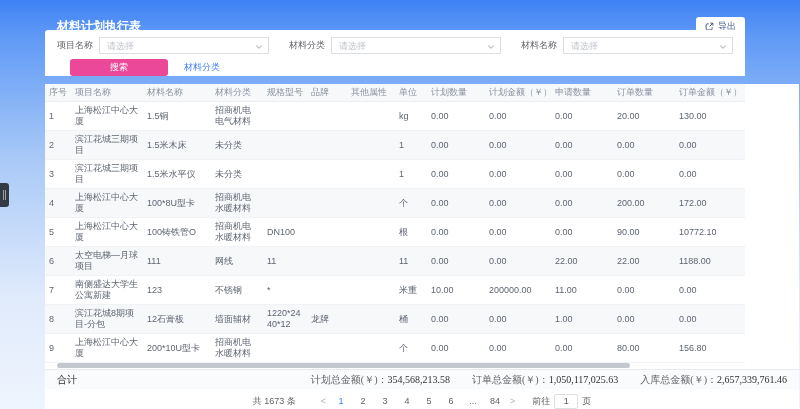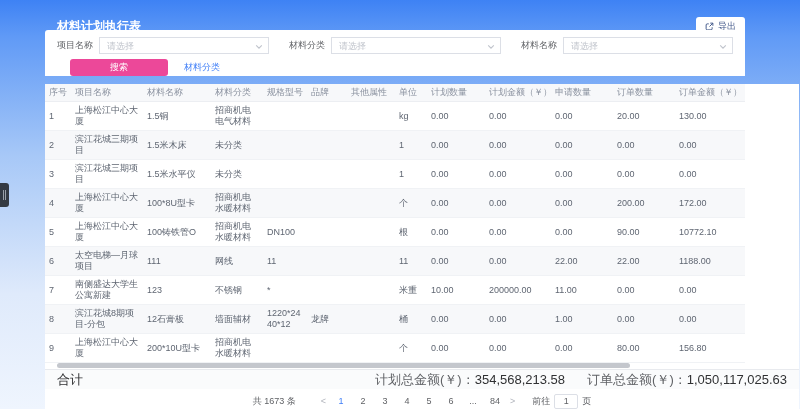--- a/index.html
+++ b/index.html
@@ -42,24 +42,24 @@
     padding:2px 4px; white-space:nowrap; overflow:hidden; border-bottom:1px solid #eceef2; }
   td { padding:3px 4px; color:#5f6672; line-height:11px; vertical-align:middle;
     border-bottom:1px solid #f0f2f5; white-space:pre-line; word-break:break-all; min-height:28px; }
   tbody tr { height:28px; }
   tbody tr:nth-child(even) { background:#f7f8fa; }
 
   .hscrollbar { position:relative; width:700px; height:6px; }
   .hscrollbar .thumb { position:absolute; left:12px; top:0; width:573px; height:5px;
     background:#c4c7cd; border-radius:3px; cursor:grab; }
 
-  .summary-row { display:flex; align-items:flex-end; justify-content:space-between;
-    height:20px; background:#fafbfc; border-top:1px solid #e8eaee; padding:0 12px; font-size:13px; }
+  .summary-row { display:flex; align-items:center; justify-content:space-between;
+    height:20px; background:#fafbfc; border-top:1px solid #e8eaee; padding:0 12px; font-size:10px; }
   .summary-label { color:#303133; }
-  .summary-totals { display:flex; gap:22px; }
+  .summary-totals { display:flex; gap:22px;font-family:Liberation Serif, serif; }
   .summary-totals .t-label { color:#606266; }
   .summary-totals .t-value { color:#303133; }
 
   .pagination { display:flex; align-items:center; justify-content:center; gap:6px;
     height:24px; font-size:9px; color:#606266; background:#fff; }
   .pager-total { margin-right:16px; }
   .pager-arrow { color:#b0b3bb; cursor:pointer; padding:0 3px; }
   .page-btn { min-width:12px; text-align:center; cursor:pointer; color:#606266; }
   .page-btn.active { color:#3f7ef7; }
   .goto-wrap { display:flex; align-items:center; gap:4px; margin-left:8px; }
@@ -302,20 +302,23 @@
   </div>
   <div class="summary-row">
     <span class="summary-label">合计</span>
     <div class="summary-totals">
       <span>
         <span class="t-label">计划总金额(￥)：</span><span class="t-value">354,568,213.58</span>
       </span>
       <span>
         <span class="t-label">订单总金额(￥)：</span><span class="t-value">1,050,117,025.63</span>
       </span>
+      <span>
+        <span class="t-label">入库总金额(￥)：</span><span class="t-value">2,657,339,761.46</span>
+      </span>
     </div>
   </div>
   <div class="pagination">
     <span class="pager-total">共 1673 条</span>
     <span class="pager-arrow">&lt;</span>
     <span id="pager-pages" style="display:flex;gap:10px;">
         <span class="page-btn active">1</span>
         <span class="page-btn">2</span>
         <span class="page-btn">3</span>
         <span class="page-btn">4</span>

